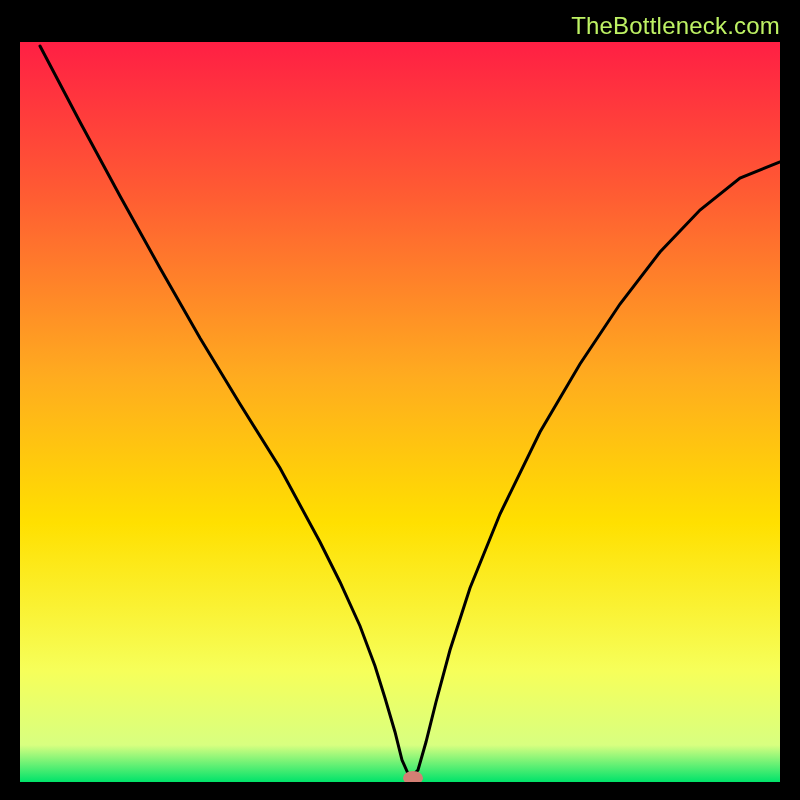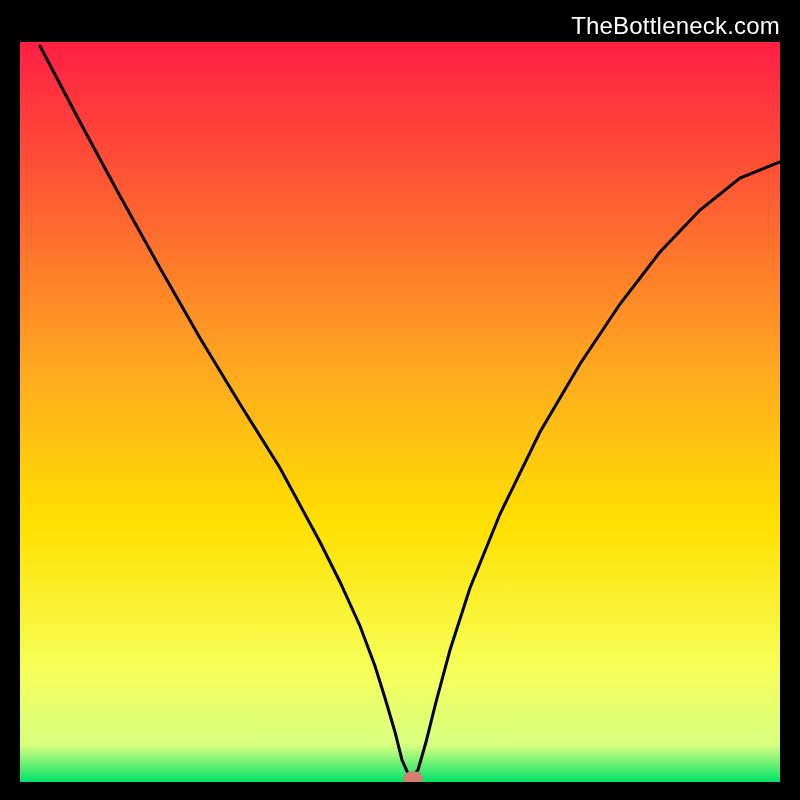--- a/index.html
+++ b/index.html
@@ -18,21 +18,21 @@
     height: 740px;
     background: #000;
   }
   .watermark {
     position: absolute;
     top: 12px;
     right: 20px;
     font-family: Arial, Helvetica, sans-serif;
     font-size: 24px;
     font-weight: 500;
-    color: #ffffff;
+    color: #bef264;
     letter-spacing: 0.2px;
   }
   svg {
     display: block;
   }
 </style>
 </head>
 <body>
 
 <div class="watermark">TheBottleneck.com</div>

